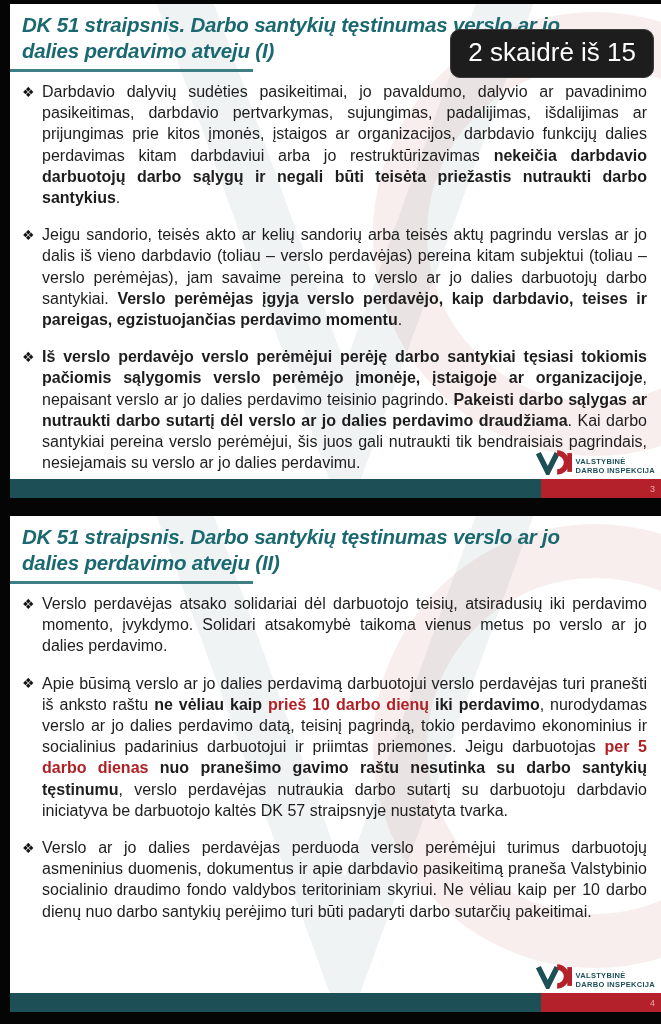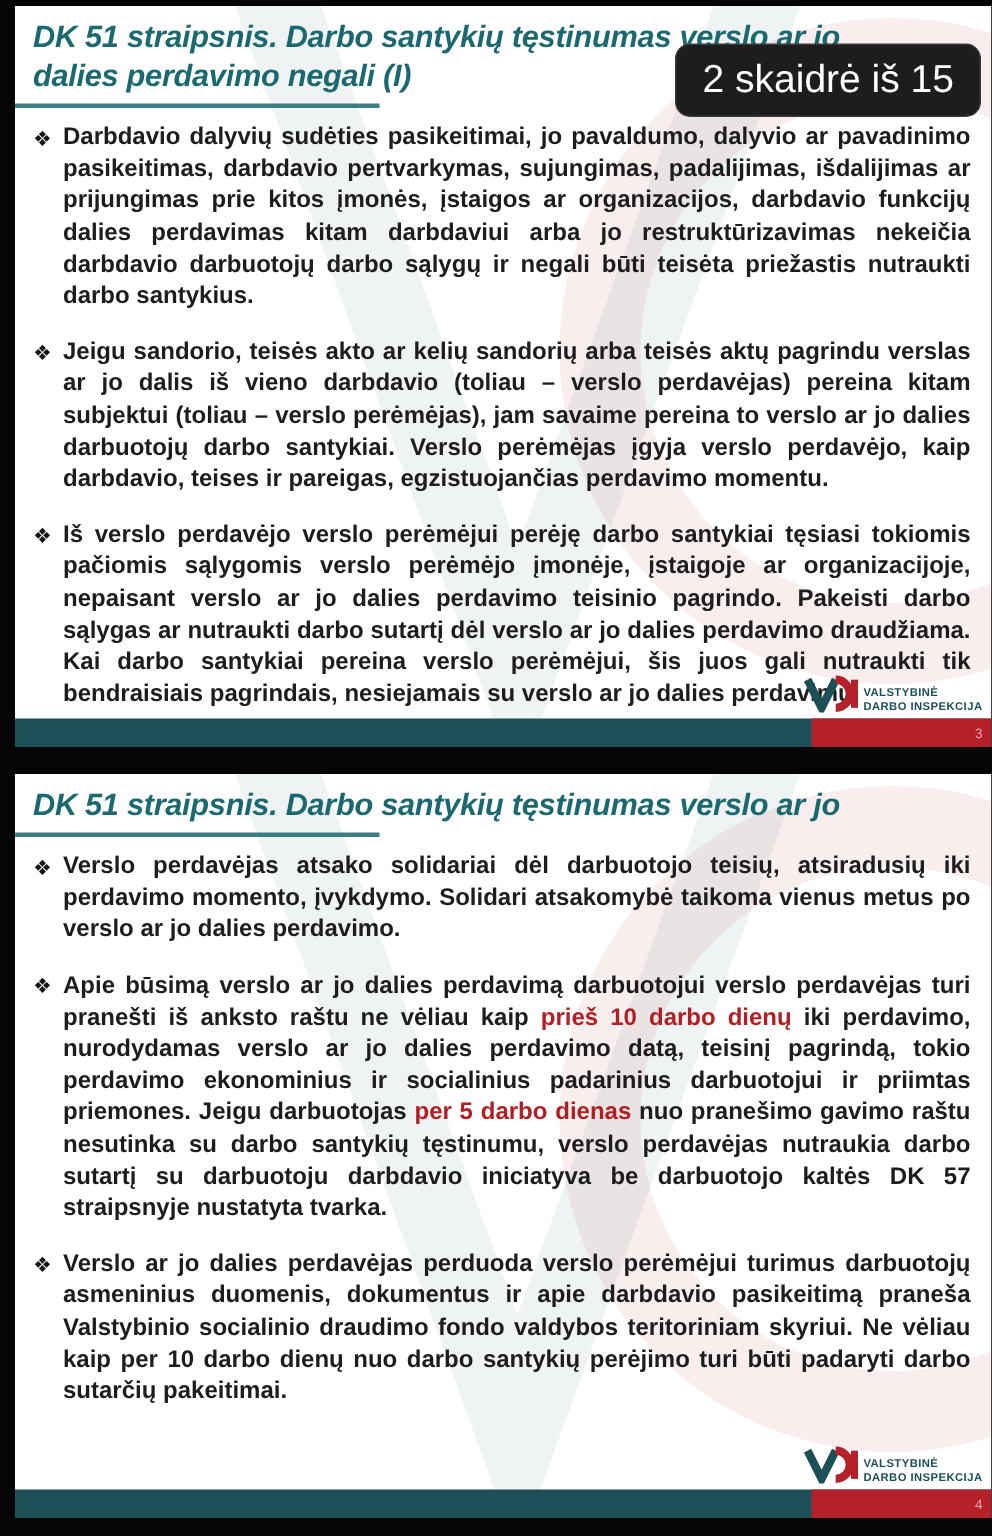--- a/index.html
+++ b/index.html
@@ -31,21 +31,21 @@
   }
 
   .bullets { margin:9px 14px 0 12px; }
   .bullet {
     position:relative; padding-left:20px; margin-bottom:16px;
     text-align:justify; font-size:16px; line-height:21.2px;
     color:var(--body-text,#1d1d1d);
   }
   .bullet:last-child { margin-bottom:0; }
   .bullet .marker { position:absolute; left:0; top:0.5px; font-size:14px; color:#151515; }
-  .seg-normal { font-weight:bold; }
+  .seg-normal { font-weight:normal; }
   .seg-bold { font-weight:bold; }
   .seg-bold-red { font-weight:bold; color:var(--accent-red,#b01f24); }
 
   .logo {
     position:absolute; right:6px; bottom:23px; z-index:3;
     display:flex; align-items:flex-end; gap:4px; background:transparent;
   }
   .logo-mark { width:36px; height:25px; }
   .logo-v { fill:none; stroke:var(--brand-teal,#1d4f57); stroke-width:7; }
   .logo-d { fill:none; stroke:var(--brand-red,#b5212b); stroke-width:7; }
@@ -79,21 +79,21 @@
 <body>
 
 <div class="slide" id="slide-1">
   <svg class="wm" viewBox="0 0 651 494" preserveAspectRatio="none">
     <path class="wm-v" d="M150 -70 L335 440 L520 -70"></path>
     <circle class="wm-d" cx="585" cy="230" r="195"></circle>
   </svg>
   <div class="slide-inner">
     <h1 class="slide-title">
       <span class="tl">DK 51 straipsnis. Darbo santykių tęstinumas verslo ar jo</span>
-      <span class="tl">dalies perdavimo negali (I)</span>
+      <span class="tl">dalies perdavimo atveju (I)</span>
     </h1>
     <div class="title-rule"></div>
     <div class="bullets">
         <div class="bullet"><span class="marker">❖</span><span class="seg-normal">Darbdavio dalyvių sudėties pasikeitimai, jo pavaldumo, dalyvio ar pavadinimo pasikeitimas, darbdavio pertvarkymas, sujungimas, padalijimas, išdalijimas ar prijungimas prie kitos įmonės, įstaigos ar organizacijos, darbdavio funkcijų dalies perdavimas kitam darbdaviui arba jo restruktūrizavimas </span><span class="seg-bold">nekeičia darbdavio darbuotojų darbo sąlygų ir negali būti teisėta priežastis nutraukti darbo santykius</span><span class="seg-normal">.</span></div>
         <div class="bullet"><span class="marker">❖</span><span class="seg-normal">Jeigu sandorio, teisės akto ar kelių sandorių arba teisės aktų pagrindu verslas ar jo dalis iš vieno darbdavio (toliau – verslo perdavėjas) pereina kitam subjektui (toliau – verslo perėmėjas), jam savaime pereina to verslo ar jo dalies darbuotojų darbo santykiai. </span><span class="seg-bold">Verslo perėmėjas įgyja verslo perdavėjo, kaip darbdavio, teises ir pareigas, egzistuojančias perdavimo momentu</span><span class="seg-normal">.</span></div>
         <div class="bullet"><span class="marker">❖</span><span class="seg-bold">Iš verslo perdavėjo verslo perėmėjui perėję darbo santykiai tęsiasi tokiomis pačiomis sąlygomis verslo perėmėjo įmonėje, įstaigoje ar organizacijoje</span><span class="seg-normal">, nepaisant verslo ar jo dalies perdavimo teisinio pagrindo. </span><span class="seg-bold">Pakeisti darbo sąlygas ar nutraukti darbo sutartį dėl verslo ar jo dalies perdavimo draudžiama</span><span class="seg-normal">. Kai darbo santykiai pereina verslo perėmėjui, šis juos gali nutraukti tik bendraisiais pagrindais, nesiejamais su verslo ar jo dalies perdavimu.</span></div>
       </div>
   </div>
   <div class="logo">
     <svg class="logo-mark" viewBox="0 0 46 30">
@@ -114,20 +114,21 @@
 <div class="badge">2 skaidrė iš 15</div>
 
 <div class="slide" id="slide-2">
   <svg class="wm" viewBox="0 0 651 496" preserveAspectRatio="none">
     <path class="wm-v" d="M150 -70 L335 440 L520 -70"></path>
     <circle class="wm-d" cx="585" cy="230" r="195"></circle>
   </svg>
   <div class="slide-inner">
     <h1 class="slide-title">
       <span class="tl">DK 51 straipsnis. Darbo santykių tęstinumas verslo ar jo</span>
+      <span class="tl">dalies perdavimo atveju (II)</span>
     </h1>
     <div class="title-rule"></div>
     <div class="bullets">
         <div class="bullet"><span class="marker">❖</span><span class="seg-normal">Verslo perdavėjas atsako solidariai dėl darbuotojo teisių, atsiradusių iki perdavimo momento, įvykdymo. Solidari atsakomybė taikoma vienus metus po verslo ar jo dalies perdavimo.</span></div>
         <div class="bullet"><span class="marker">❖</span><span class="seg-normal">Apie būsimą verslo ar jo dalies perdavimą darbuotojui verslo perdavėjas turi pranešti iš anksto raštu </span><span class="seg-bold">ne vėliau kaip </span><span class="seg-bold-red">prieš 10 darbo dienų</span><span class="seg-bold"> iki perdavimo</span><span class="seg-normal">, nurodydamas verslo ar jo dalies perdavimo datą, teisinį pagrindą, tokio perdavimo ekonominius ir socialinius padarinius darbuotojui ir priimtas priemones. Jeigu darbuotojas </span><span class="seg-bold-red">per 5 darbo dienas</span><span class="seg-bold"> nuo pranešimo gavimo raštu nesutinka su darbo santykių tęstinumu</span><span class="seg-normal">, verslo perdavėjas nutraukia darbo sutartį su darbuotoju darbdavio iniciatyva be darbuotojo kaltės DK 57 straipsnyje nustatyta tvarka.</span></div>
         <div class="bullet"><span class="marker">❖</span><span class="seg-normal">Verslo ar jo dalies perdavėjas perduoda verslo perėmėjui turimus darbuotojų asmeninius duomenis, dokumentus ir apie darbdavio pasikeitimą praneša Valstybinio socialinio draudimo fondo valdybos teritoriniam skyriui. Ne vėliau kaip per 10 darbo dienų nuo darbo santykių perėjimo turi būti padaryti darbo sutarčių pakeitimai.</span></div>
       </div>
   </div>
   <div class="logo">
     <svg class="logo-mark" viewBox="0 0 46 30">

